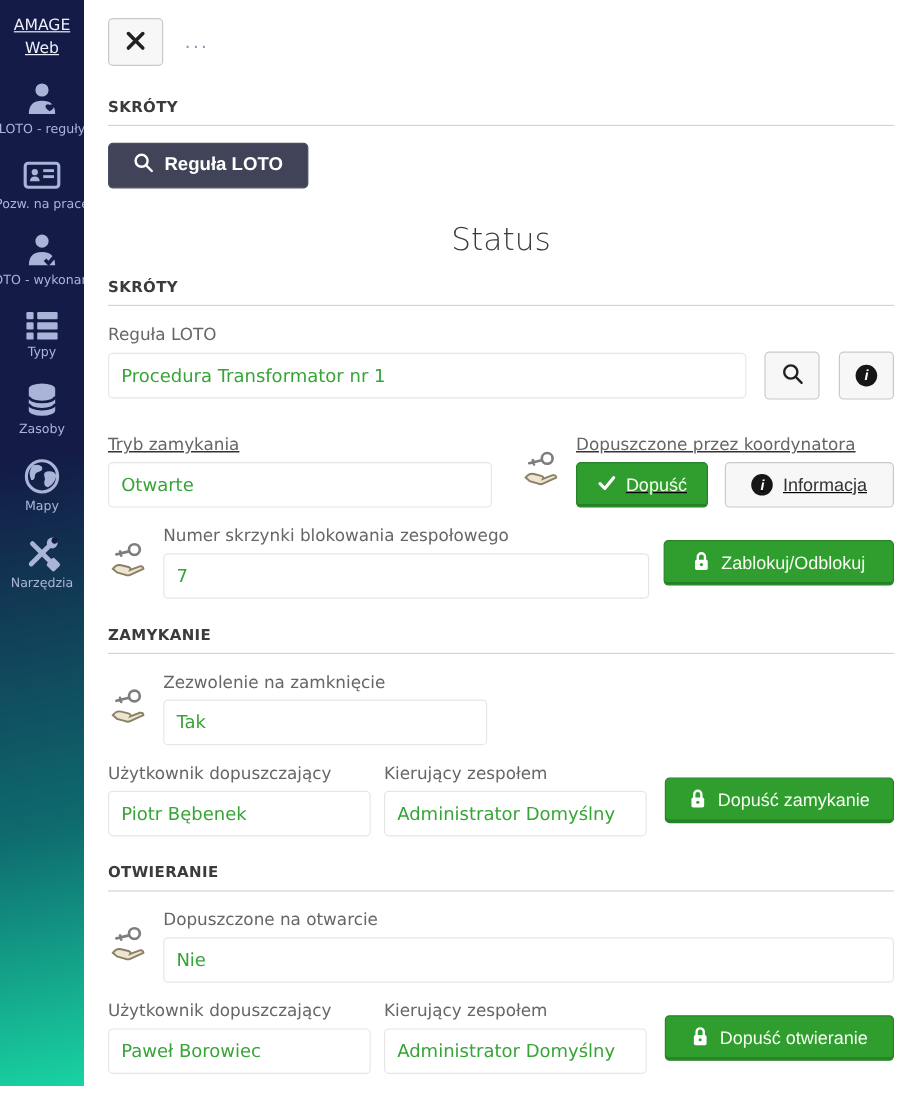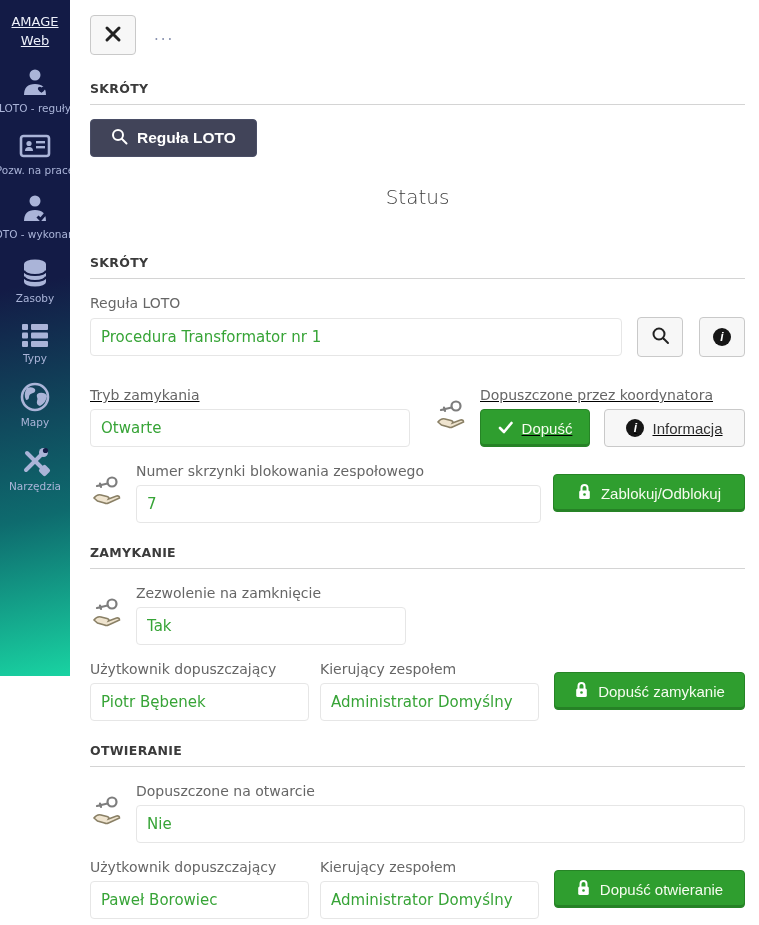--- a/index.html
+++ b/index.html
@@ -1,21 +1,21 @@
 <!DOCTYPE html>
 <html><head>
 <meta charset="utf-8">
 <style>
   * { margin:0; padding:0; box-sizing:border-box; }
   html,body { width:759px; height:925px; overflow:hidden; background:#fff;
     font-family:"DejaVu Sans","Liberation Sans",sans-serif; }
   .app { display:flex; width:759px; height:925px; }
 
   
-  .sidebar { width:70px; height:676px; flex:0 0 70px;
+  .sidebar { width:70px; height:905px; flex:0 0 70px;
     background:linear-gradient(168deg,#131b46 0%,#131b46 42%,#0e6b6e 76%,#19d3a2 100%);
     display:flex; flex-direction:column; align-items:center; }
   .logo { margin:13px 0 16px; text-align:center; color:#edf0fa;
     font-size:13px; line-height:1.45; text-decoration:underline; cursor:pointer; }
   .nav-item { width:70px; display:flex; flex-direction:column; align-items:center;
     margin-bottom:17px; cursor:pointer; }
   .nav-item svg { display:block; }
   .nav-label { margin-top:3px; font-size:10.5px; color:#aab4d8; white-space:nowrap;
     width:70px; display:flex; justify-content:center; overflow:hidden; }
 
@@ -28,22 +28,22 @@
   .btn-close { width:46px; height:40px; }
   .more-dots { margin-left:18px; color:#8a93b0; font-size:15px; letter-spacing:2px; }
 
   .section-header { margin-top:26px; font-size:12.5px; font-weight:bold; color:#3b3b3b;
     letter-spacing:.3px; border-bottom:1px solid #d4d4d4; padding-bottom:8px; }
 
   .btn-dark { margin-top:14px; background:#414459; border:1px solid #4a4e66; border-radius:4px;
     color:#fff; font-weight:bold; font-size:15.5px; height:38px; padding:0 20px;
     display:inline-flex; align-items:center; gap:9px; cursor:pointer; }
 
-  .page-title { margin-top:28px; margin-bottom:46px; text-align:center;
-    font-size:20px; font-weight:300; color:#3a3a3a; }
+  .page-title { margin-top:28px; margin-bottom:16px; text-align:center;
+    font-size:26px; font-weight:300; color:#3a3a3a; }
 
   .field-label { color:#666; font-size:14px; margin-bottom:6px; }
   .input { height:38px; border:1px solid #e6e6e6; border-radius:4px; background:#fff;
     color:#37a437; font-size:15px; padding:0 10px; outline:none; width:100%;
     font-family:inherit; }
   .row { display:flex; align-items:center; }
 
   .btn-green { background:#2f9e2f; border:1px solid #268426; border-radius:4px;
     box-shadow:inset 0 -2px 0 rgba(0,0,0,.18); color:#f6fcef; font-size:15px;
     height:38px; display:inline-flex; align-items:center; justify-content:center;
@@ -103,44 +103,44 @@
           <path d="M19.5,23.5 l3,3 l6,-7" fill="none" stroke="#131b46" stroke-width="3"></path>
         </svg>
       </span>
       <span class="nav-label">
           <span>LOTO - wykonane</span>
         </span>
     </div>
 
     <div class="nav-item">
       <span>
-        <svg width="32" height="32" viewBox="0 0 32 32">
-          <path d="M5,7 a11,4.5 0 0 1 22,0 v18 a11,4.5 0 0 1 -22,0 z" fill="#aab4d8"></path>
-          <path d="M5,13.5 a11,4.5 0 0 0 22,0" fill="none" stroke="#131b46" stroke-width="2.2"></path>
-          <path d="M5,19.5 a11,4.5 0 0 0 22,0" fill="none" stroke="#131b46" stroke-width="2.2"></path>
-        </svg>
-      </span>
-      <span class="nav-label">
-          <span>Zasoby</span>
-        </span>
-    </div>
-
-    <div class="nav-item">
-      <span>
         <svg width="32" height="28" viewBox="0 0 32 28">
           <rect x="3" y="3" width="6" height="6" rx="1" fill="#aab4d8"></rect>
           <rect x="12" y="3" width="17" height="6" rx="1" fill="#aab4d8"></rect>
           <rect x="3" y="11.5" width="6" height="6" rx="1" fill="#aab4d8"></rect>
           <rect x="12" y="11.5" width="17" height="6" rx="1" fill="#aab4d8"></rect>
           <rect x="3" y="20" width="6" height="6" rx="1" fill="#aab4d8"></rect>
           <rect x="12" y="20" width="17" height="6" rx="1" fill="#aab4d8"></rect>
         </svg>
       </span>
       <span class="nav-label">
           <span>Typy</span>
+        </span>
+    </div>
+
+    <div class="nav-item">
+      <span>
+        <svg width="32" height="32" viewBox="0 0 32 32">
+          <path d="M5,7 a11,4.5 0 0 1 22,0 v18 a11,4.5 0 0 1 -22,0 z" fill="#aab4d8"></path>
+          <path d="M5,13.5 a11,4.5 0 0 0 22,0" fill="none" stroke="#131b46" stroke-width="2.2"></path>
+          <path d="M5,19.5 a11,4.5 0 0 0 22,0" fill="none" stroke="#131b46" stroke-width="2.2"></path>
+        </svg>
+      </span>
+      <span class="nav-label">
+          <span>Zasoby</span>
         </span>
     </div>
 
     <div class="nav-item">
       <span>
         <svg width="32" height="32" viewBox="0 0 32 32">
           <circle cx="16" cy="16" r="13" fill="none" stroke="#aab4d8" stroke-width="2.6"></circle>
           <path d="M8,7 q5,-2 8,1 q1,3 -2,4 q-4,1 -4,4 q0,3 -3,3 q-3,-6 1,-12 z" fill="#aab4d8"></path>
           <path d="M20,12 q6,-1 8,3 q-1,7 -7,10 q-4,-1 -3,-5 q1,-2 0,-4 q-1,-3 2,-4 z" fill="#aab4d8"></path>
         </svg>

